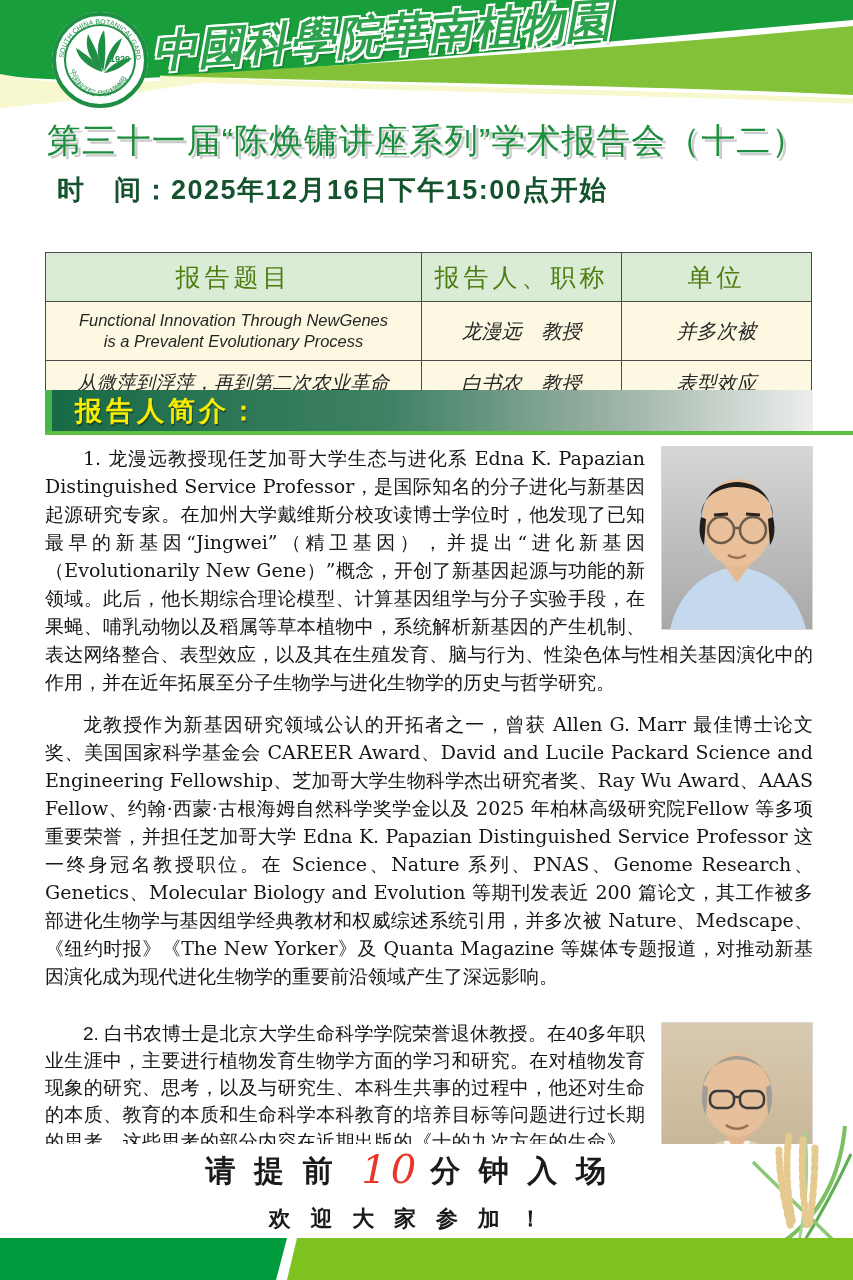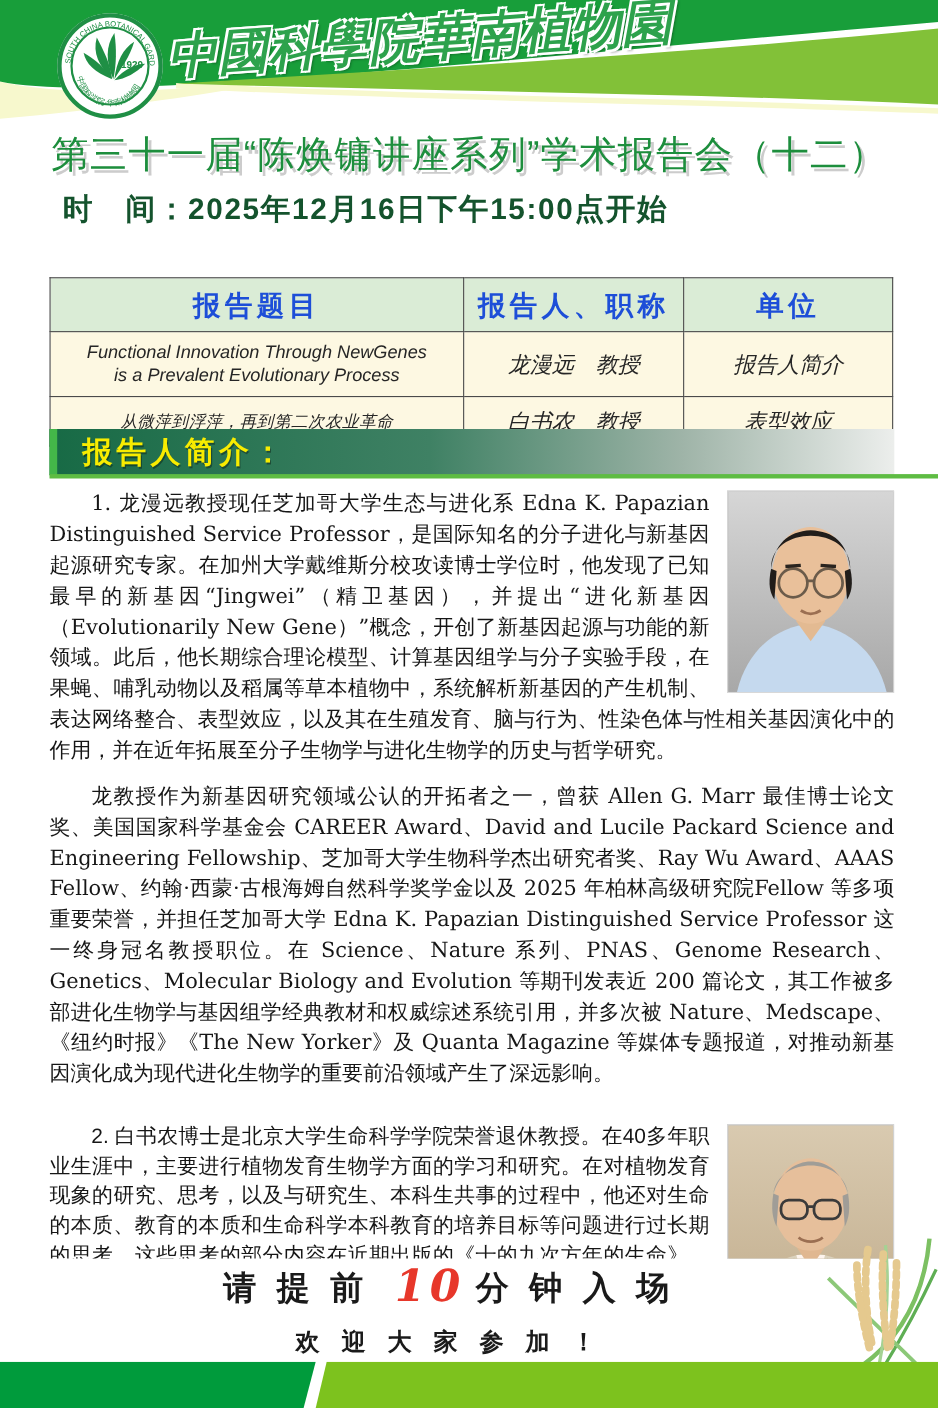--- a/index.html
+++ b/index.html
@@ -28,26 +28,26 @@
     position:absolute;left:57px;font-size:27px;font-weight:bold;color:#14532d;
     letter-spacing:1.5px;white-space:nowrap;
   }
   .info-time{top:172px;}
   .info-venue{top:212px;}
   
   .table-wrap{position:absolute;left:45px;top:252px;width:766px;}
   table.schedule{border-collapse:collapse;width:766px;table-layout:fixed;}
   table.schedule th,table.schedule td{border:1px solid #4a4a4a;text-align:center;vertical-align:middle;}
   table.schedule th{
-    background:#daecd6;height:46px;font-size:25px;font-weight:700;color:#1d4ed8;letter-spacing:4px;
+    background:#daecd6;height:46px;font-size:25px;font-weight:400;color:#4d7c0f;letter-spacing:4px;
   }
   table.schedule td{background:#fdf8e2;color:#262626;font-style:italic;}
   .col-topic{width:376px;}.col-speaker{width:200px;}.col-affil{width:190px;}
   td.topic-en{font-size:16.5px;line-height:1.3;white-space:pre-line;height:56px;color:#333;}
-  td.topic-cn{font-size:15px;height:42px;letter-spacing:.5px;}
+  td.topic-cn{font-size:19px;height:42px;letter-spacing:.5px;}
   td.speaker,td.affil{font-size:20px;}
   
   .banner{
     position:absolute;left:45px;top:390px;width:768px;height:42px;
     background:linear-gradient(to right,#176a45 0%,#3f8164 45%,#9fb4a8 75%,#eceeec 100%);
   }
   .banner-accent{position:absolute;left:0;top:0;width:7px;height:42px;background:#44b649;}
   .banner-text{
     position:absolute;left:30px;top:0;line-height:42px;font-size:27px;font-weight:bold;
     color:#f8ec00;letter-spacing:4px;text-shadow:1px 2px 0 rgba(0,0,0,.35);white-space:nowrap;
@@ -60,21 +60,21 @@
     color:#161616;text-align:justify;
   }
   .bio-p{text-indent:2em;margin:0;}
   .photo{float:right;margin:2px 0 8px 16px;border:1px solid #d8d8d8;background:#bbb;}
   .p2{clear:both;margin-top:14px;}
   .bio-sec3{margin-top:30px;font-family:"Liberation Sans","DejaVu Sans",sans-serif;line-height:27px;}
   
   .footer-lines{position:absolute;left:0;top:1146px;width:830px;text-align:center;color:#1a1a1a;}
   .footer-l1{font-size:30px;font-weight:600;letter-spacing:.62em;white-space:nowrap;}
   .footer-num{
-    font-family:"DejaVu Serif","Liberation Serif",serif;font-style:italic;font-weight:bold;
+    font-family:"DejaVu Serif","Liberation Serif",serif;font-style:italic;font-weight:normal;
     font-size:40px;color:#e7372a;letter-spacing:.1em;margin:0 .25em;vertical-align:-2px;
   }
   .footer-l2{font-size:22px;font-weight:600;letter-spacing:.9em;margin-top:12px;white-space:nowrap;}
   .rice{position:absolute;left:745px;top:1124px;width:108px;height:122px;}
   .bottom-band{position:absolute;left:0;top:1238px;width:853px;height:42px;}
 </style>
 </head>
 <body>
 
 <div class="poster">
@@ -124,21 +124,21 @@
       <tbody>
           <tr>
         <th>报告题目</th>
         <th>报告人、职称</th>
         <th>单位</th>
       </tr>
       <tr>
         <td class="topic-en">Functional Innovation Through NewGenes
 is a Prevalent Evolutionary Process</td>
         <td class="speaker">龙漫远　教授</td>
-        <td class="affil">报告人简介</td>
+        <td class="affil">并多次被</td>
       </tr>
       <tr>
         <td class="topic-cn">从微萍到浮萍，再到第二次农业革命</td>
         <td class="speaker">白书农　教授</td>
         <td class="affil">表型效应</td>
       </tr>
     </tbody>
       </table>
   </div>
 

